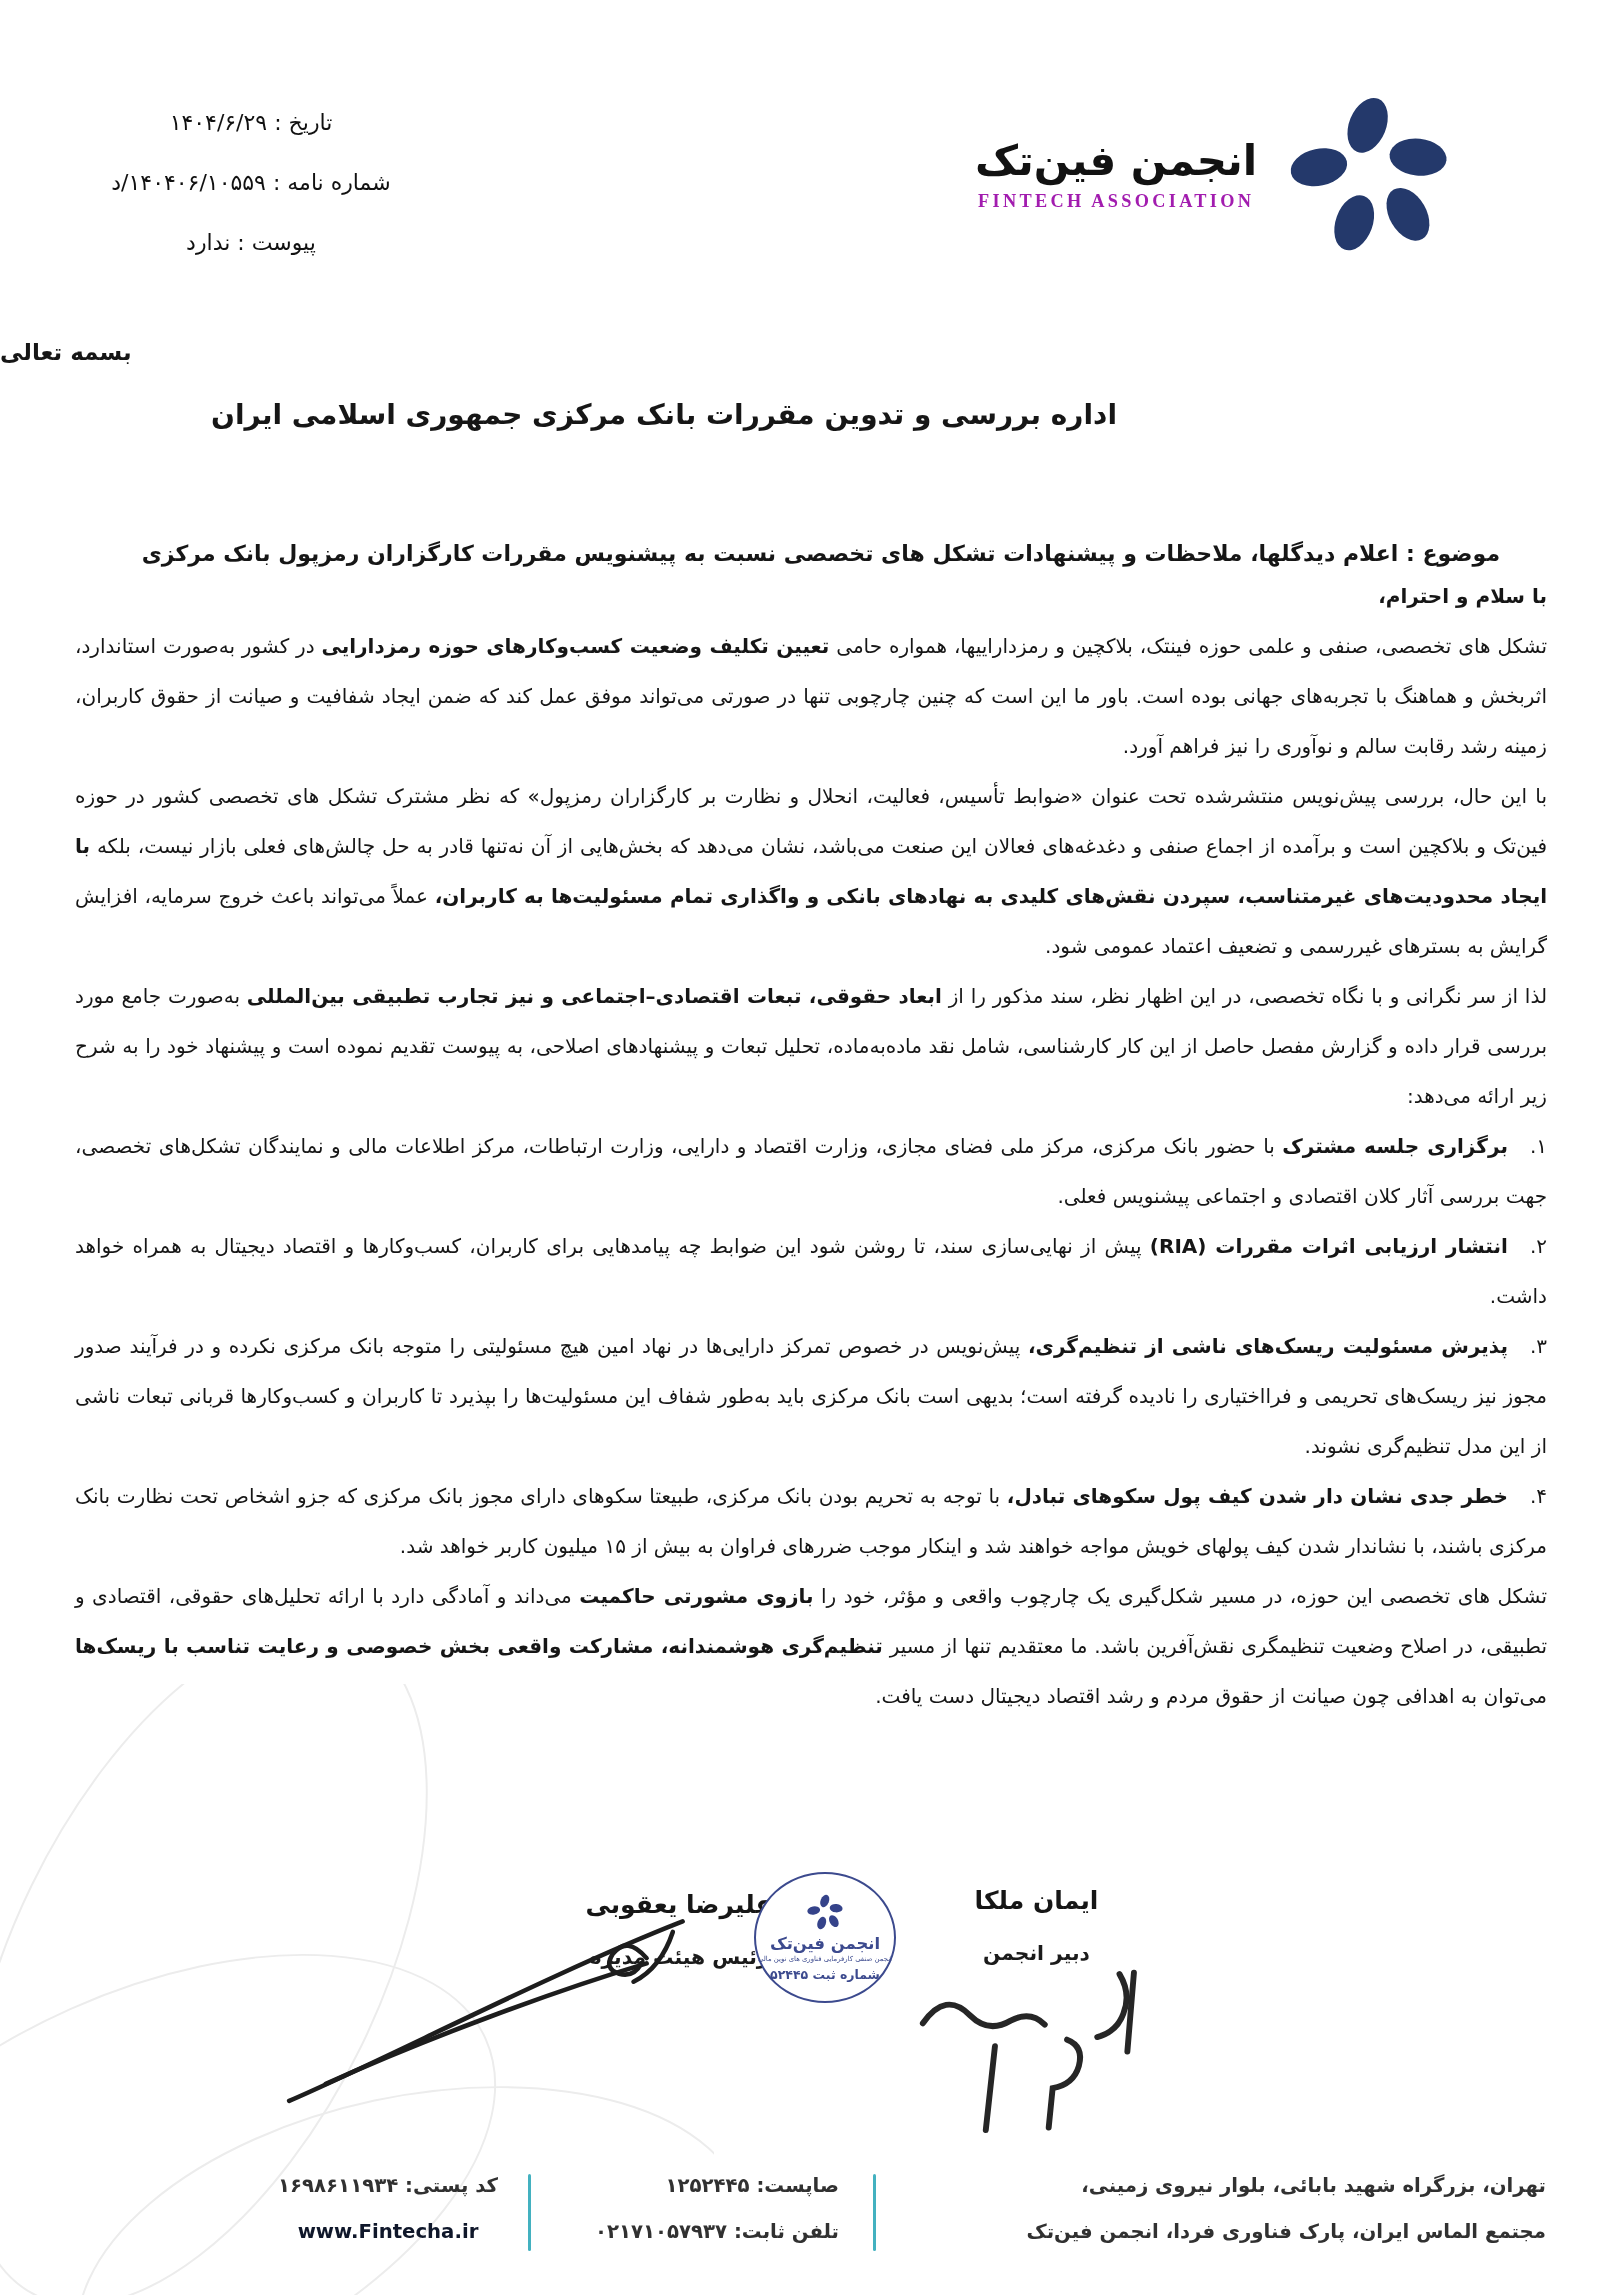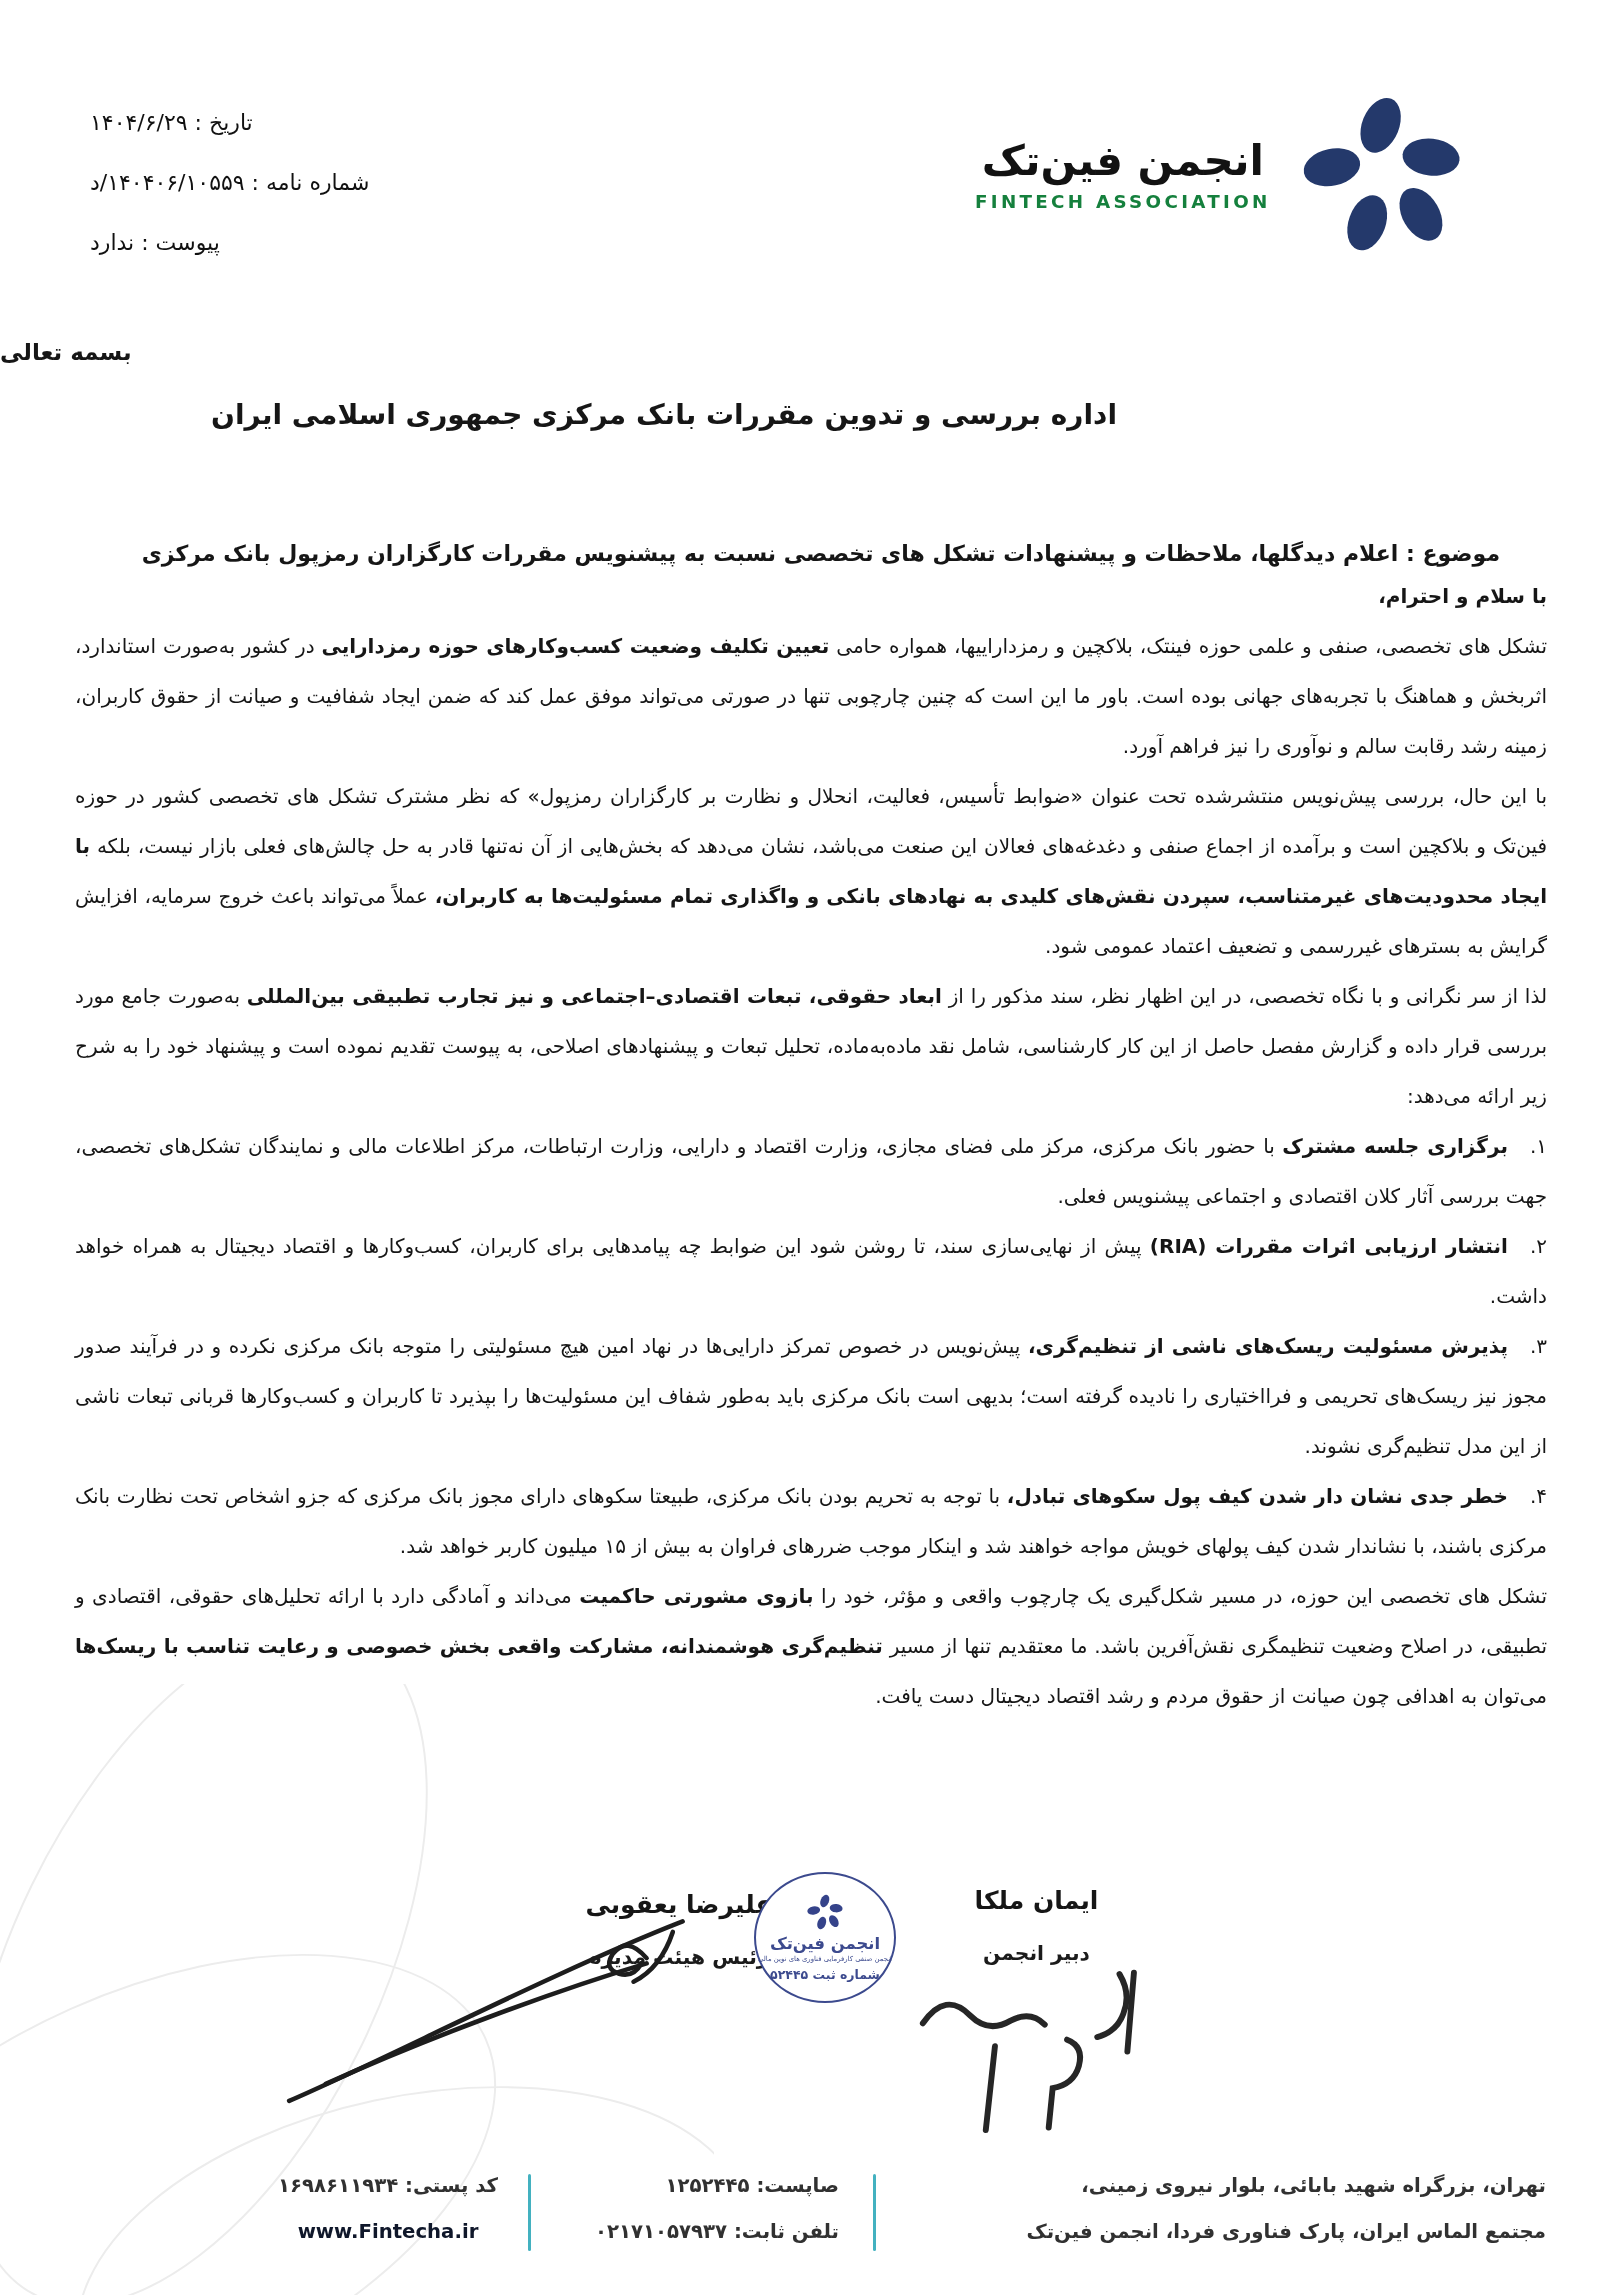--- a/index.html
+++ b/index.html
@@ -7,25 +7,25 @@
   body { font-family:"DejaVu Sans", sans-serif; color:#161616; }
   .page { position:relative; width:1621px; height:2295px; background:#ffffff; overflow:hidden; margin:0 auto; }
 
   
   .watermark { position:absolute; left:-59px; top:1684px; width:773px; height:611px; pointer-events:none; }
 
   
   .header-logo { position:absolute; top:90px; left:975px; display:flex; align-items:center; gap:27.5px; direction:ltr; }
   .logo-text { display:flex; flex-direction:column; align-items:center; gap:6.6px; }
   .wordmark-fa { font-size:42px; font-weight:bold; color:#121212; letter-spacing:0.7px; }
-  .wordmark-en { font-size:18.3px; font-weight:bold; color:#15803d; letter-spacing:3.3px; }
+  .wordmark-en { font-size:18.3px; font-weight:bold; color:#a21caf; letter-spacing:3.3px;font-family:Liberation Serif, serif; }
   .logo-mark { width:172px; height:168px; }
 
   
-  .header-meta { position:absolute; top:93px; left:90px; width:322px; direction:rtl; text-align:left; font-size:22px; color:#111; }
+  .header-meta { position:absolute; top:93px; left:90px; width:322px; direction:rtl; text-align:center; font-size:22px; color:#111; }
   .header-meta .row { line-height:60px; white-space:nowrap; }
 
   .basmala { position:absolute; top:339px; left:0; width:1533px; text-align:left; font-size:23px; font-weight:bold; }
   .recipient { position:absolute; top:398px; left:0; width:1328px; text-align:center; font-size:28px; font-weight:bold; }
   .subject { position:absolute; top:505px; left:75px; width:1472px; padding-right:47px; direction:rtl; text-align:right; font-size:22px; font-weight:bold;margin-top:36px; }
 
   
   .body-flow { position:absolute; top:571px; left:75px; width:1472px; direction:rtl; text-align:justify; font-size:20px; line-height:50px; }
   .body-flow .salutation { font-weight:bold; text-align:right; }
   .body-flow p, .body-flow .list-item, .body-flow .closing { margin:0; }

